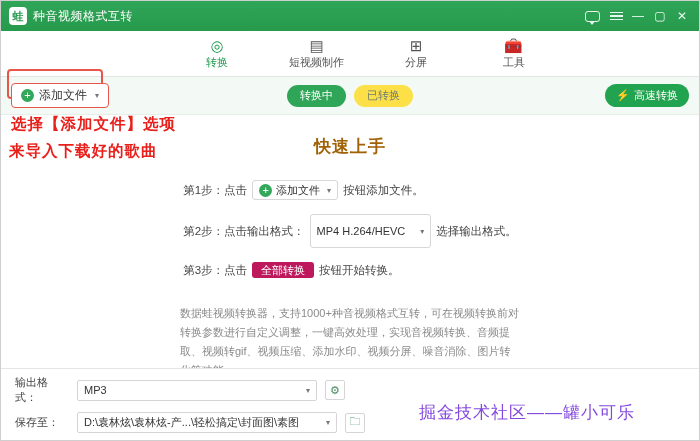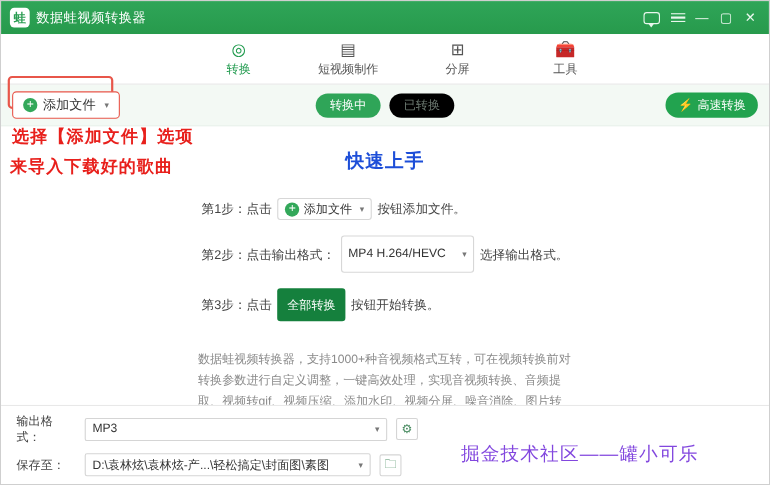--- a/index.html
+++ b/index.html
@@ -99,21 +99,21 @@
     font-size: 11px; line-height: 12px; text-align: center;
   }
   .caret { font-size: 8px; color: #777; margin-left: 3px; }
   .seg-wrap { position: absolute; left: 50%; transform: translateX(-50%); display: flex; align-items: center; gap: 8px; }
   .seg {
     height: 22px; border-radius: 11px;
     display: flex; align-items: center; padding: 0 13px;
     font-size: 11px;
   }
   .seg.on { background: #2fa558; color: #fff; }
-  .seg.off { background: #000000; color: #6d7b72; }
+  .seg.off { background: #fde047; color: #6d7b72; }
   .speed {
     margin-left: auto;
     height: 23px; border-radius: 12px;
     background: #22a34f;
     color: #fff; font-size: 11px;
     display: flex; align-items: center; gap: 4px;
     padding: 0 11px;
   }
 
   
@@ -121,37 +121,37 @@
     flex: 1 1 auto;
     background: #ffffff;
     position: relative;
     overflow: hidden;
   }
   .guide {
     position: absolute; top: 20px; left: 0; right: 0;
     display: flex; flex-direction: column; align-items: center;
   }
   .guide-title {
-    font-size: 17px; color: #1d4ed8; font-weight: bold; letter-spacing: 1px;
+    font-size: 17px; color: #a16207; font-weight: bold; letter-spacing: 1px;
   }
   .steps { margin-top: 22px; font-size: 11.5px; color: #444; }
   .step-row { display: flex; align-items: center; gap: 5px; margin-bottom: 14px; }
   .chip-add {
     display: flex; align-items: center; gap: 4px;
     background: #fff; border: 1px solid #d7d7d7; border-radius: 3px;
     height: 20px; padding: 0 6px; font-size: 11px; color: #333;
   }
   .chip-sel {
     display: flex; align-items: center; gap: 12px;
     background: #fff; border: 1px solid #d7d7d7; border-radius: 3px;
     height: 20px; padding: 16px 6px; font-size: 11px; color: #333;
   }
   .chip-green {
-    background: #15803d; color: #fff; border-radius: 3px;
-    height: 30px; padding: 0 9px; font-size: 11px;
+    background: #be185d; color: #fff; border-radius: 3px;
+    height: 16px; padding: 0 9px; font-size: 11px;
     display: flex; align-items: center;
   }
   .desc {
     margin-top: 12px;
     width: 340px;
     font-size: 11px; color: #8a8a8a; line-height: 19px;
     text-align: left;
   }
   .brandline {
     position: absolute; right: 18px; bottom: 22px;
@@ -170,21 +170,21 @@
   }
   .brow { display: flex; align-items: center; gap: 8px; margin-bottom: 7px; }
   .blabel { width: 54px; color: #444; }
   .select {
     height: 21px; border: 1px solid #d5d5d5; border-radius: 2px;
     background: #fff; display: flex; align-items: center;
     padding: 0 6px; font-size: 11px; color: #333;
     position: relative;
   }
   .select .ar { position: absolute; right: 6px; font-size: 8px; color: #777; }
-  .sel-fmt { width: 275px; }
+  .sel-fmt { width: 240px; }
   .sel-path { width: 260px; }
   .mini-btn {
     width: 20px; height: 20px; border: 1px solid #d5d5d5; border-radius: 2px;
     background: #fff; display: flex; align-items: center; justify-content: center;
     font-size: 11px; color: #4b8d63;
   }
 
   
   .anno {
     position: absolute;
@@ -211,21 +211,21 @@
 </style>
 </head>
 <body>
 
 <div class="app">
 
   <div class="titlebar">
     <div class="logo">
         <span>蛙</span>
       </div>
-    <div class="app-title">数据蛙视频转换器</div>
+    <div class="app-title">种音视频格式互转</div>
     <div class="tb-spacer"></div>
     <div class="tb-btn msg">
         <div class="msg-bubble"></div>
       </div>
     <div class="tb-btn">
       <div class="ham">
           <span></span>
           <span></span>
           <span></span>
         </div>

